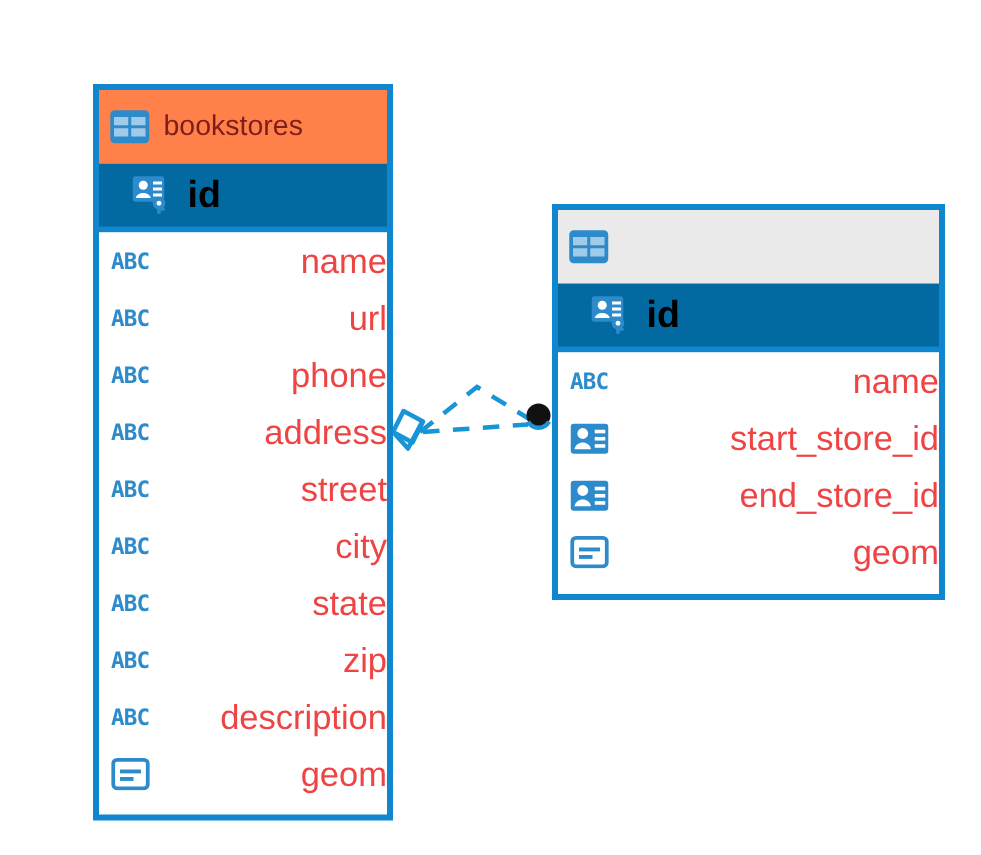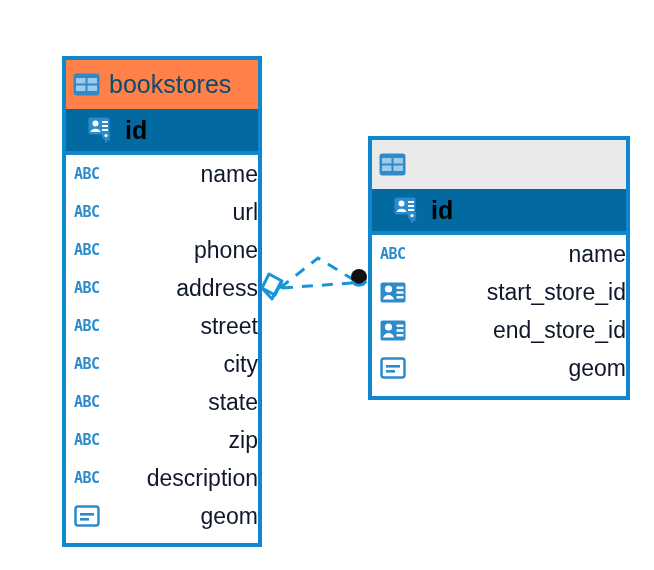--- a/index.html
+++ b/index.html
@@ -33,22 +33,22 @@
     align-items: center;
     box-sizing: border-box;
     height: 49px;
     padding-left: 7px;
     gap: 9px;
   }
   .entity-header.orange { background: #FF8049; }
   .entity-header.grey   { background: #EAEAEA; }
 
   .entity-title {
-    font-size: 25px;
-    color: #0c4a6e;
+    font-size: 19px;
+    color: #7f1d1d;
     line-height: 1;
     white-space: nowrap;
   }
 
   .pk-row {
     display: flex;
     align-items: center;
     box-sizing: border-box;
     height: 46px;
     padding-left: 22px;
@@ -69,21 +69,21 @@
     align-items: center;
     box-sizing: border-box;
     height: 38px;
     padding-left: 8px;
     gap: 9px;
     background: #ffffff;
     justify-content: space-between;
   }
   .field-row .field-label {
     font-size: 23px;
-    color: #0f172a;
+    color: #ef4444;
     line-height: 1;
     white-space: nowrap;
   }
 
   .rows-wrap { background:#fff; }
 
   
   .icon {
     flex: 0 0 auto;
     display: block;

